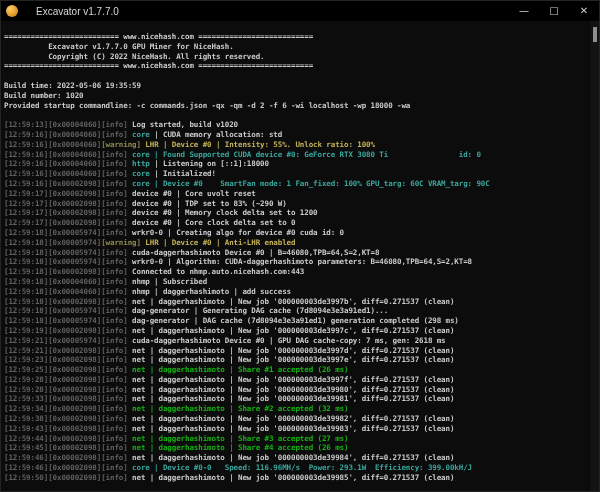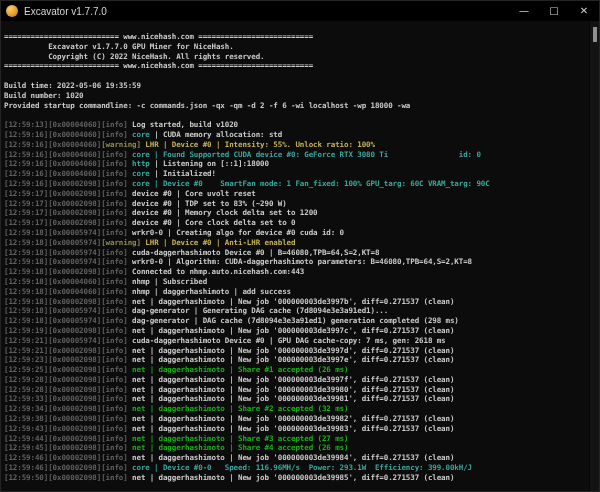--- a/index.html
+++ b/index.html
@@ -12,20 +12,21 @@
     border: 1px solid #242424;
     display: flex; flex-direction: column;
     position: relative;
   }
 
   .titlebar {
     height: 20px; background: #000;
     display: flex; align-items: center;
     flex: 0 0 auto;
     padding-left: 5px;
+    gap: 12px;
   }
   .app-icon {
     width: 12px; height: 12px; border-radius: 50%;
     background: radial-gradient(circle at 35% 30%, #fbd06a, #e69c2e 55%, #b96f14);
     display: inline-block; flex: 0 0 auto;
   }
   .title {
     color: #d6d6d6;
     font-family: "Liberation Sans", sans-serif;
     font-size: 10px; margin-left: 6px;

